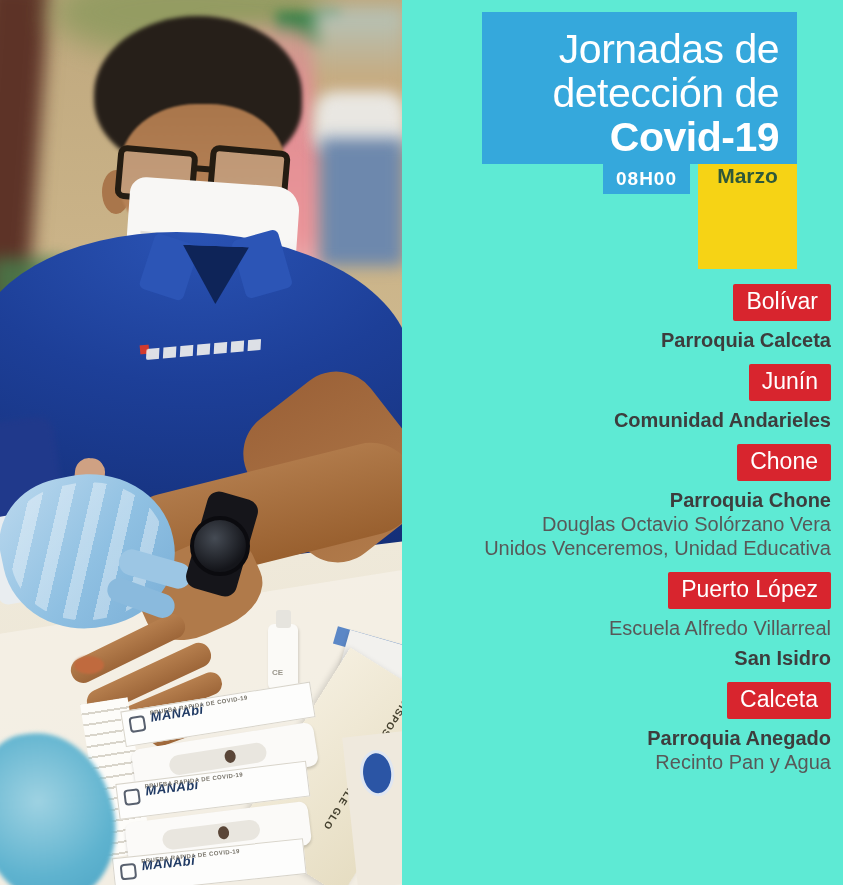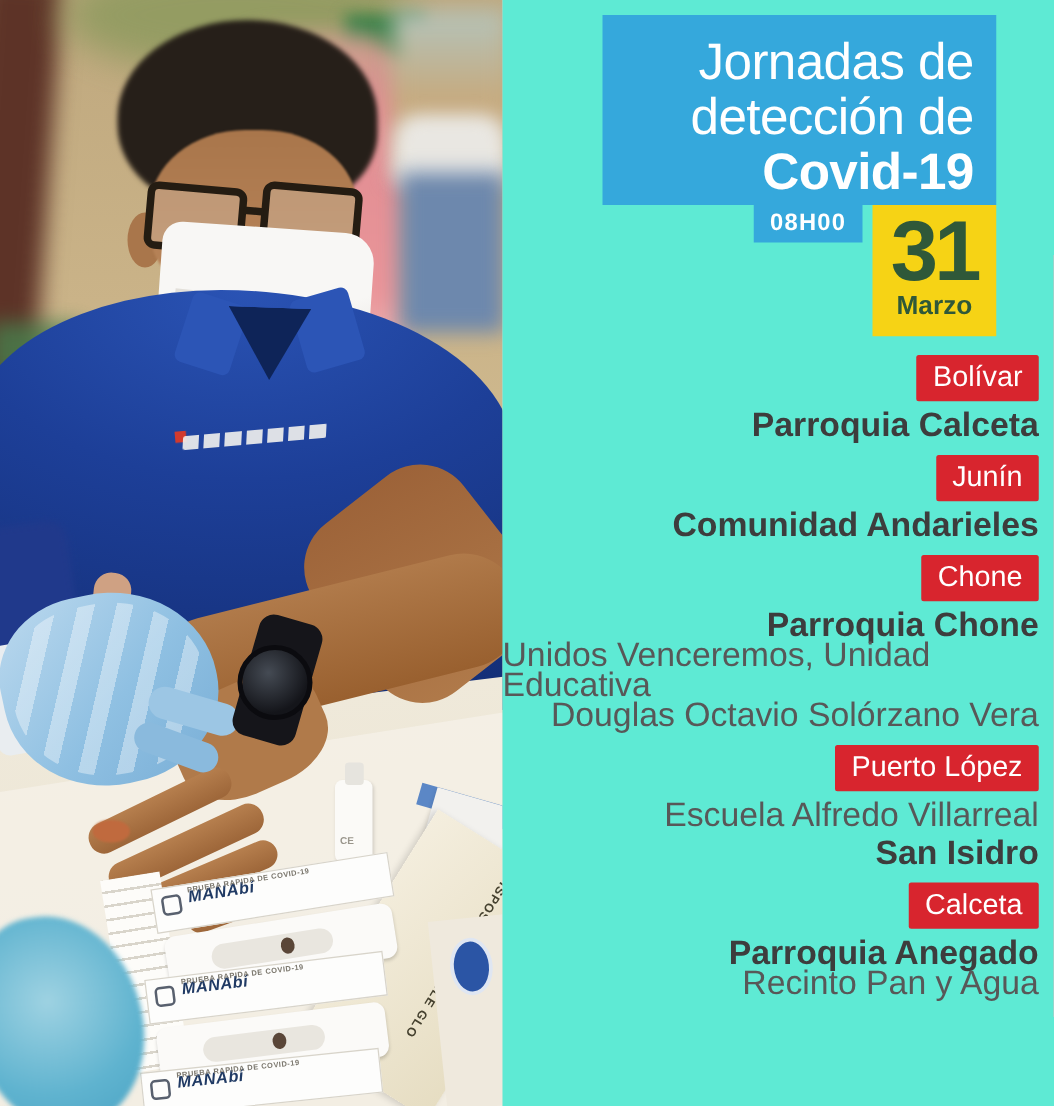--- a/index.html
+++ b/index.html
@@ -124,21 +124,21 @@
     color:#fff; font-size:19px; font-weight:700; letter-spacing:1px; }
   .date-block { position:absolute; left:296px; top:164px; width:99px; height:105px; background:#f6d315;
     text-align:center; }
   .date-day { font-size:68px; line-height:64px; font-weight:700; color:#2f5839; letter-spacing:-3px; margin-top:5px; }
   .date-month { font-size:21px; font-weight:700; color:#2f5839; margin-top:0; }
   .schedule { position:absolute; left:0; top:284px; width:441px;
     display:flex; flex-direction:column; align-items:flex-end; padding-right:12px; }
   .sched-section { display:flex; flex-direction:column; align-items:flex-end; margin-bottom:12px; }
   .badge { background:#d8252e; color:#ffffff; font-size:23px; line-height:23px;
     padding:6px 13px 8px; border-radius:2px; margin-bottom:7px; }
-  .line { font-size:27px; line-height:24px; color:#585858; }
+  .line { font-size:20px; line-height:24px; color:#585858; }
   .line.bold { font-weight:700; color:#3d3d3d; }
   .line.gap-top { margin-top:6px; }
 </style>
 </head>
 <body>
 
 <div class="canvas">
 
   <div id="photo">
     <div class="ph-bg"></div>
@@ -241,41 +241,40 @@
 
     <div class="header-block">
       <div class="title-line">Jornadas de</div>
       <div class="title-line">detección de</div>
       <div class="title-line bold">Covid-19</div>
     </div>
 
     <div class="time-tab">08H00</div>
 
     <div class="date-block">
-      <div class="date-day">31</div>
       <div class="date-month">Marzo</div>
     </div>
 
     <div class="schedule">
 
       <section class="sched-section">
         <div class="badge">Bolívar</div>
         <div class="line bold">Parroquia Calceta</div>
       </section>
 
       <section class="sched-section">
         <div class="badge">Junín</div>
         <div class="line bold">Comunidad Andarieles</div>
       </section>
 
       <section class="sched-section">
         <div class="badge">Chone</div>
         <div class="line bold">Parroquia Chone</div>
+        <div class="line">Douglas Octavio Solórzano Vera</div>
         <div class="line">Unidos Venceremos, Unidad Educativa</div>
-        <div class="line">Douglas Octavio Solórzano Vera</div>
       </section>
 
       <section class="sched-section">
         <div class="badge">Puerto López</div>
         <div class="line">Escuela Alfredo Villarreal</div>
         <div class="line bold gap-top">San Isidro</div>
       </section>
 
       <section class="sched-section">
         <div class="badge">Calceta</div>

